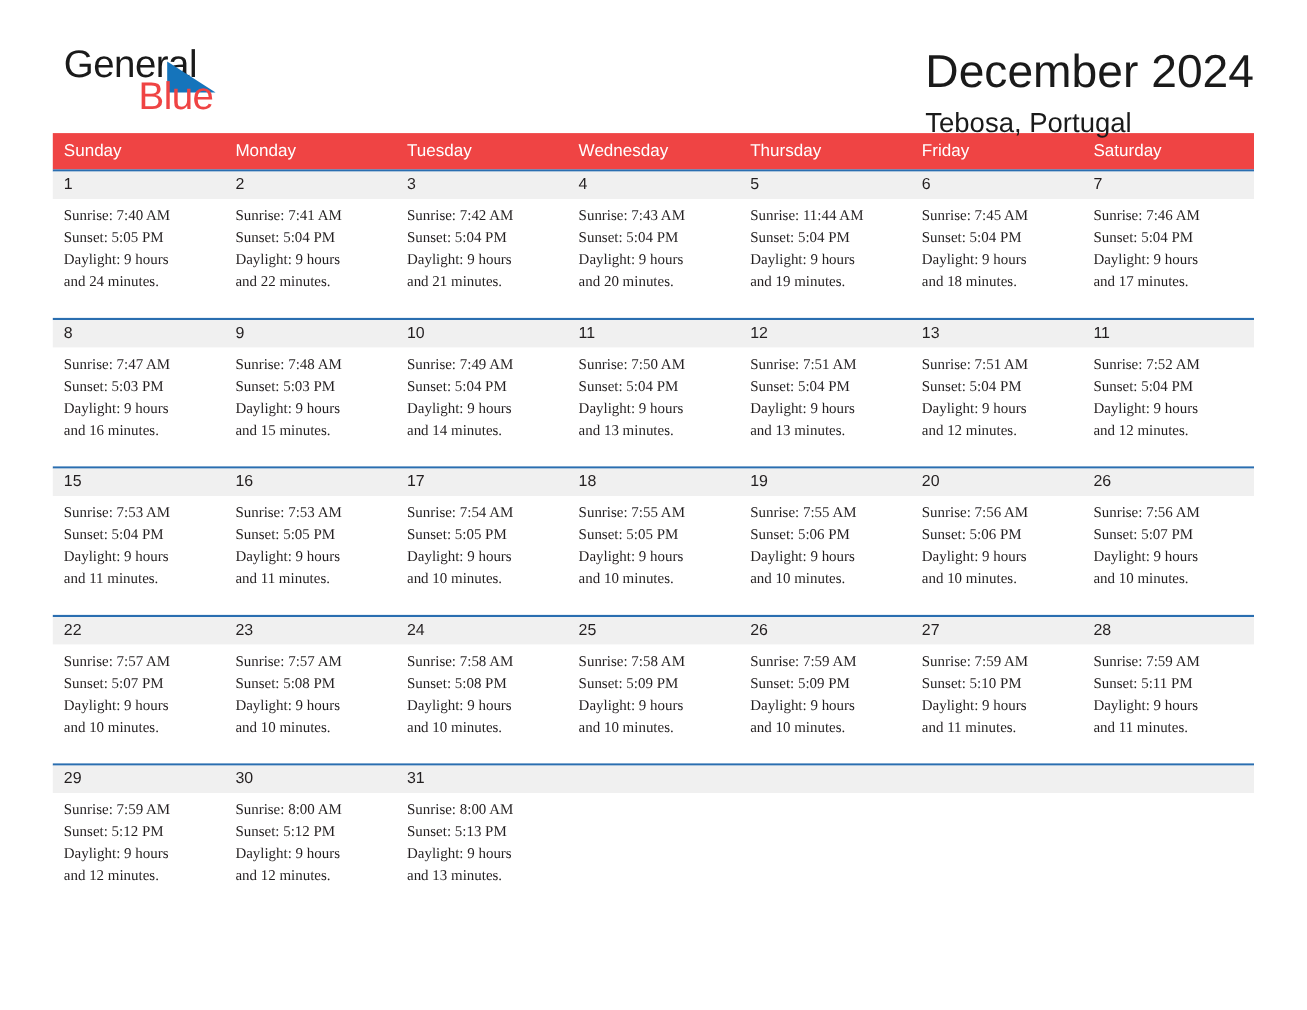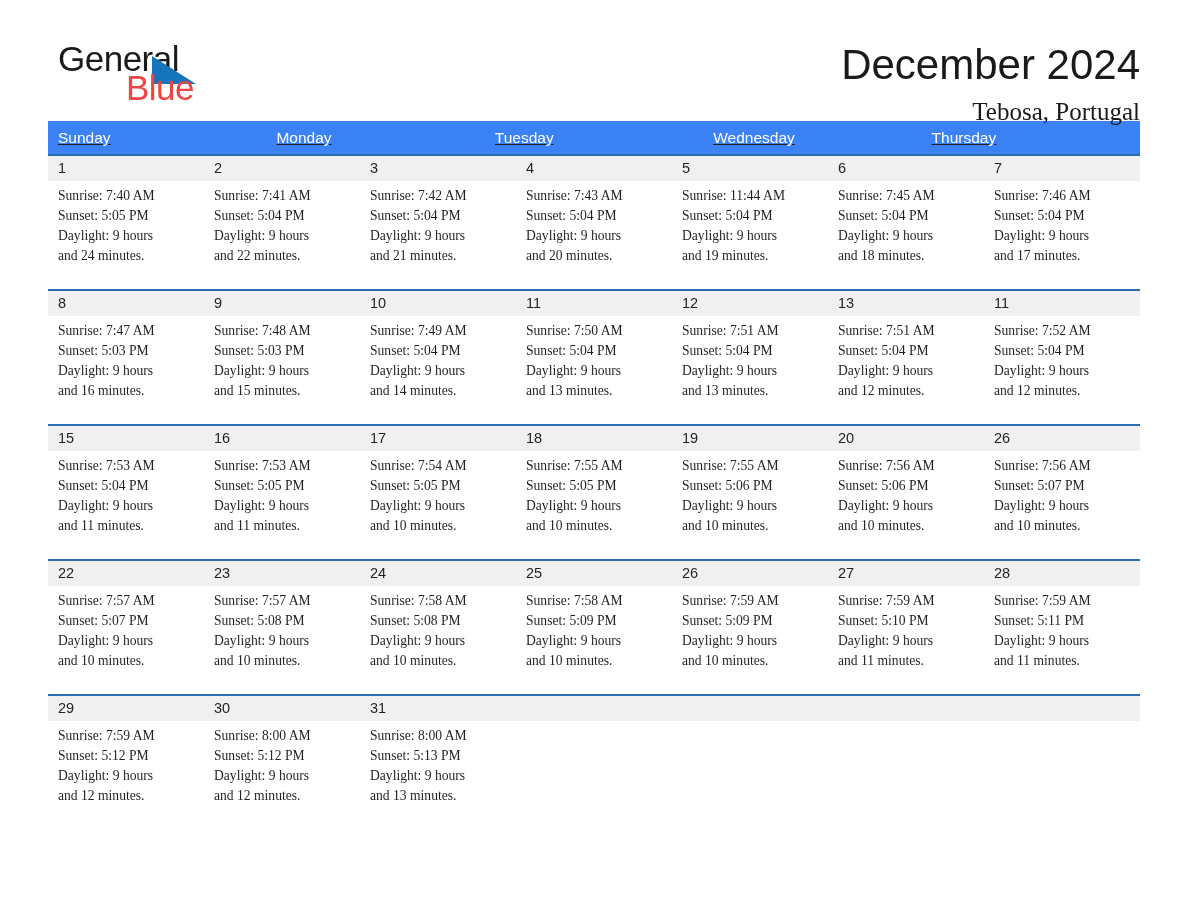--- a/index.html
+++ b/index.html
@@ -64,54 +64,52 @@
     position: absolute;
     left: 104px;
     top: 16px;
     width: 0;
     height: 0;
     border-left: 44px solid #1574bb;
     border-top: 28px solid transparent;
   }
 
   .title-block {
-    text-align: right;
+    text-align: left;
     flex: 0 0 auto;
     padding-top: 0px;
   }
   .cal-title {
     font-size: 42px;
     line-height: 50px;
     font-weight: 400;
     color: #1a1a1a;
     letter-spacing: 0px;
     white-space: nowrap;
   }
   .cal-subtitle {
     font-size: 25px;
     line-height: 34px;
     font-weight: 400;
     color: #1a1a1a;
     margin-top: 5px;
     white-space: nowrap;
-    font-family: Liberation Serif, serif;
   }
 
   
   .calendar {
     width: 1092px;
     margin-top: 11px;
   }
 
   .weekdays {
     display: grid;
-    grid-template-columns: repeat(5, 1fr);
-    background: #3b82f6;
+    grid-template-columns: repeat(7, 1fr);
+    background: #ef4444;
     height: 33px;
-    text-decoration: underline;
   }
   .weekday {
     color: #ffffff;
     font-size: 15.5px;
     line-height: 33px;
     padding-left: 10px;
     white-space: nowrap;
   }
 
   .week {

